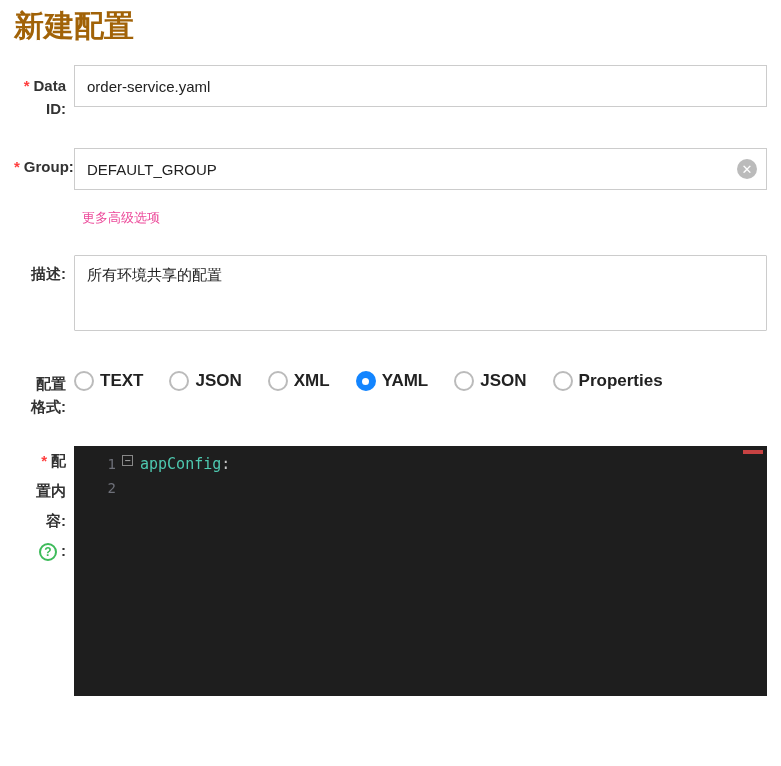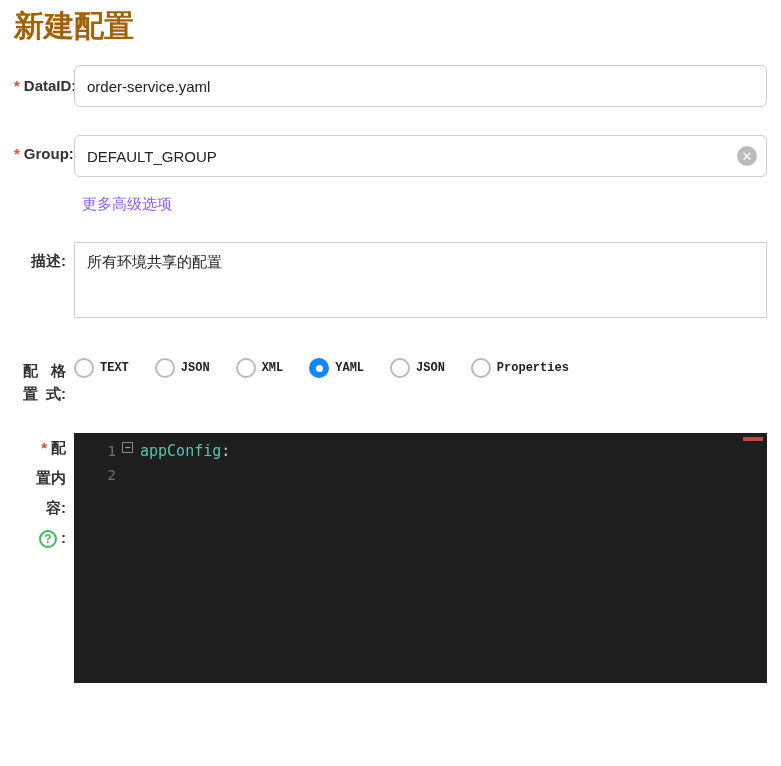--- a/index.html
+++ b/index.html
@@ -29,36 +29,36 @@
       min-width: 60px;
       text-align: right;
       font-size: 15px;
       font-weight: bold;
       color: #333;
       padding-top: 10px;
       padding-right: 8px;
     }
     .form-label.multiline {
       display: flex;
-      flex-direction: row;
+      flex-direction: column;
       line-height: 1.5;
     }
     .required {
       color: #ff3e3e;
       margin-right: 4px;
     }
     .input-wrap {
       flex: 1;
       position: relative;
     }
     .text-input {
       width: 100%;
       height: 42px;
       border: 1px solid #ccc;
-      border-radius: 6px;
+      border-radius: 0;
       padding: 0 12px;
       font-size: 15px;
       color: #222;
       outline: none;
     }
     .text-input.with-clear {
       padding-right: 21px;
     }
     .clear-btn {
       position: absolute;
@@ -76,22 +76,22 @@
       cursor: pointer;
       font-size: 13px;
       line-height: 1;
     }
     .advanced-link {
       margin-left: 68px;
       margin-top: -10px;
       margin-bottom: 28px;
     }
     .advanced-link a {
-      color: #8b5cf6;
-      font-size: 15px;
+      color: #ec4899;
+      font-size: 13px;
       text-decoration: none;
       cursor: pointer;
     }
     .textarea-input {
       width: 100%;
       height: 76px;
       border: 1px solid #ccc;
       border-radius: 1px;
       padding: 10px 12px;
       font-size: 15px;
@@ -125,24 +125,23 @@
       background: #1385ff;
     }
     .radio-circle.checked::after {
       content: "";
       width: 7px;
       height: 7px;
       border-radius: 50%;
       background: #fff;
     }
     .radio-label {
-      font-size: 12px;
+      font-size: 17px;
       font-weight: bold;
       color: #222;
-      font-family: Liberation Mono, monospace;
     }
     .editor-label-col {
       width: 60px;
       min-width: 60px;
       text-align: right;
       font-size: 15px;
       font-weight: bold;
       color: #333;
       padding-right: 8px;
       line-height: 2;

